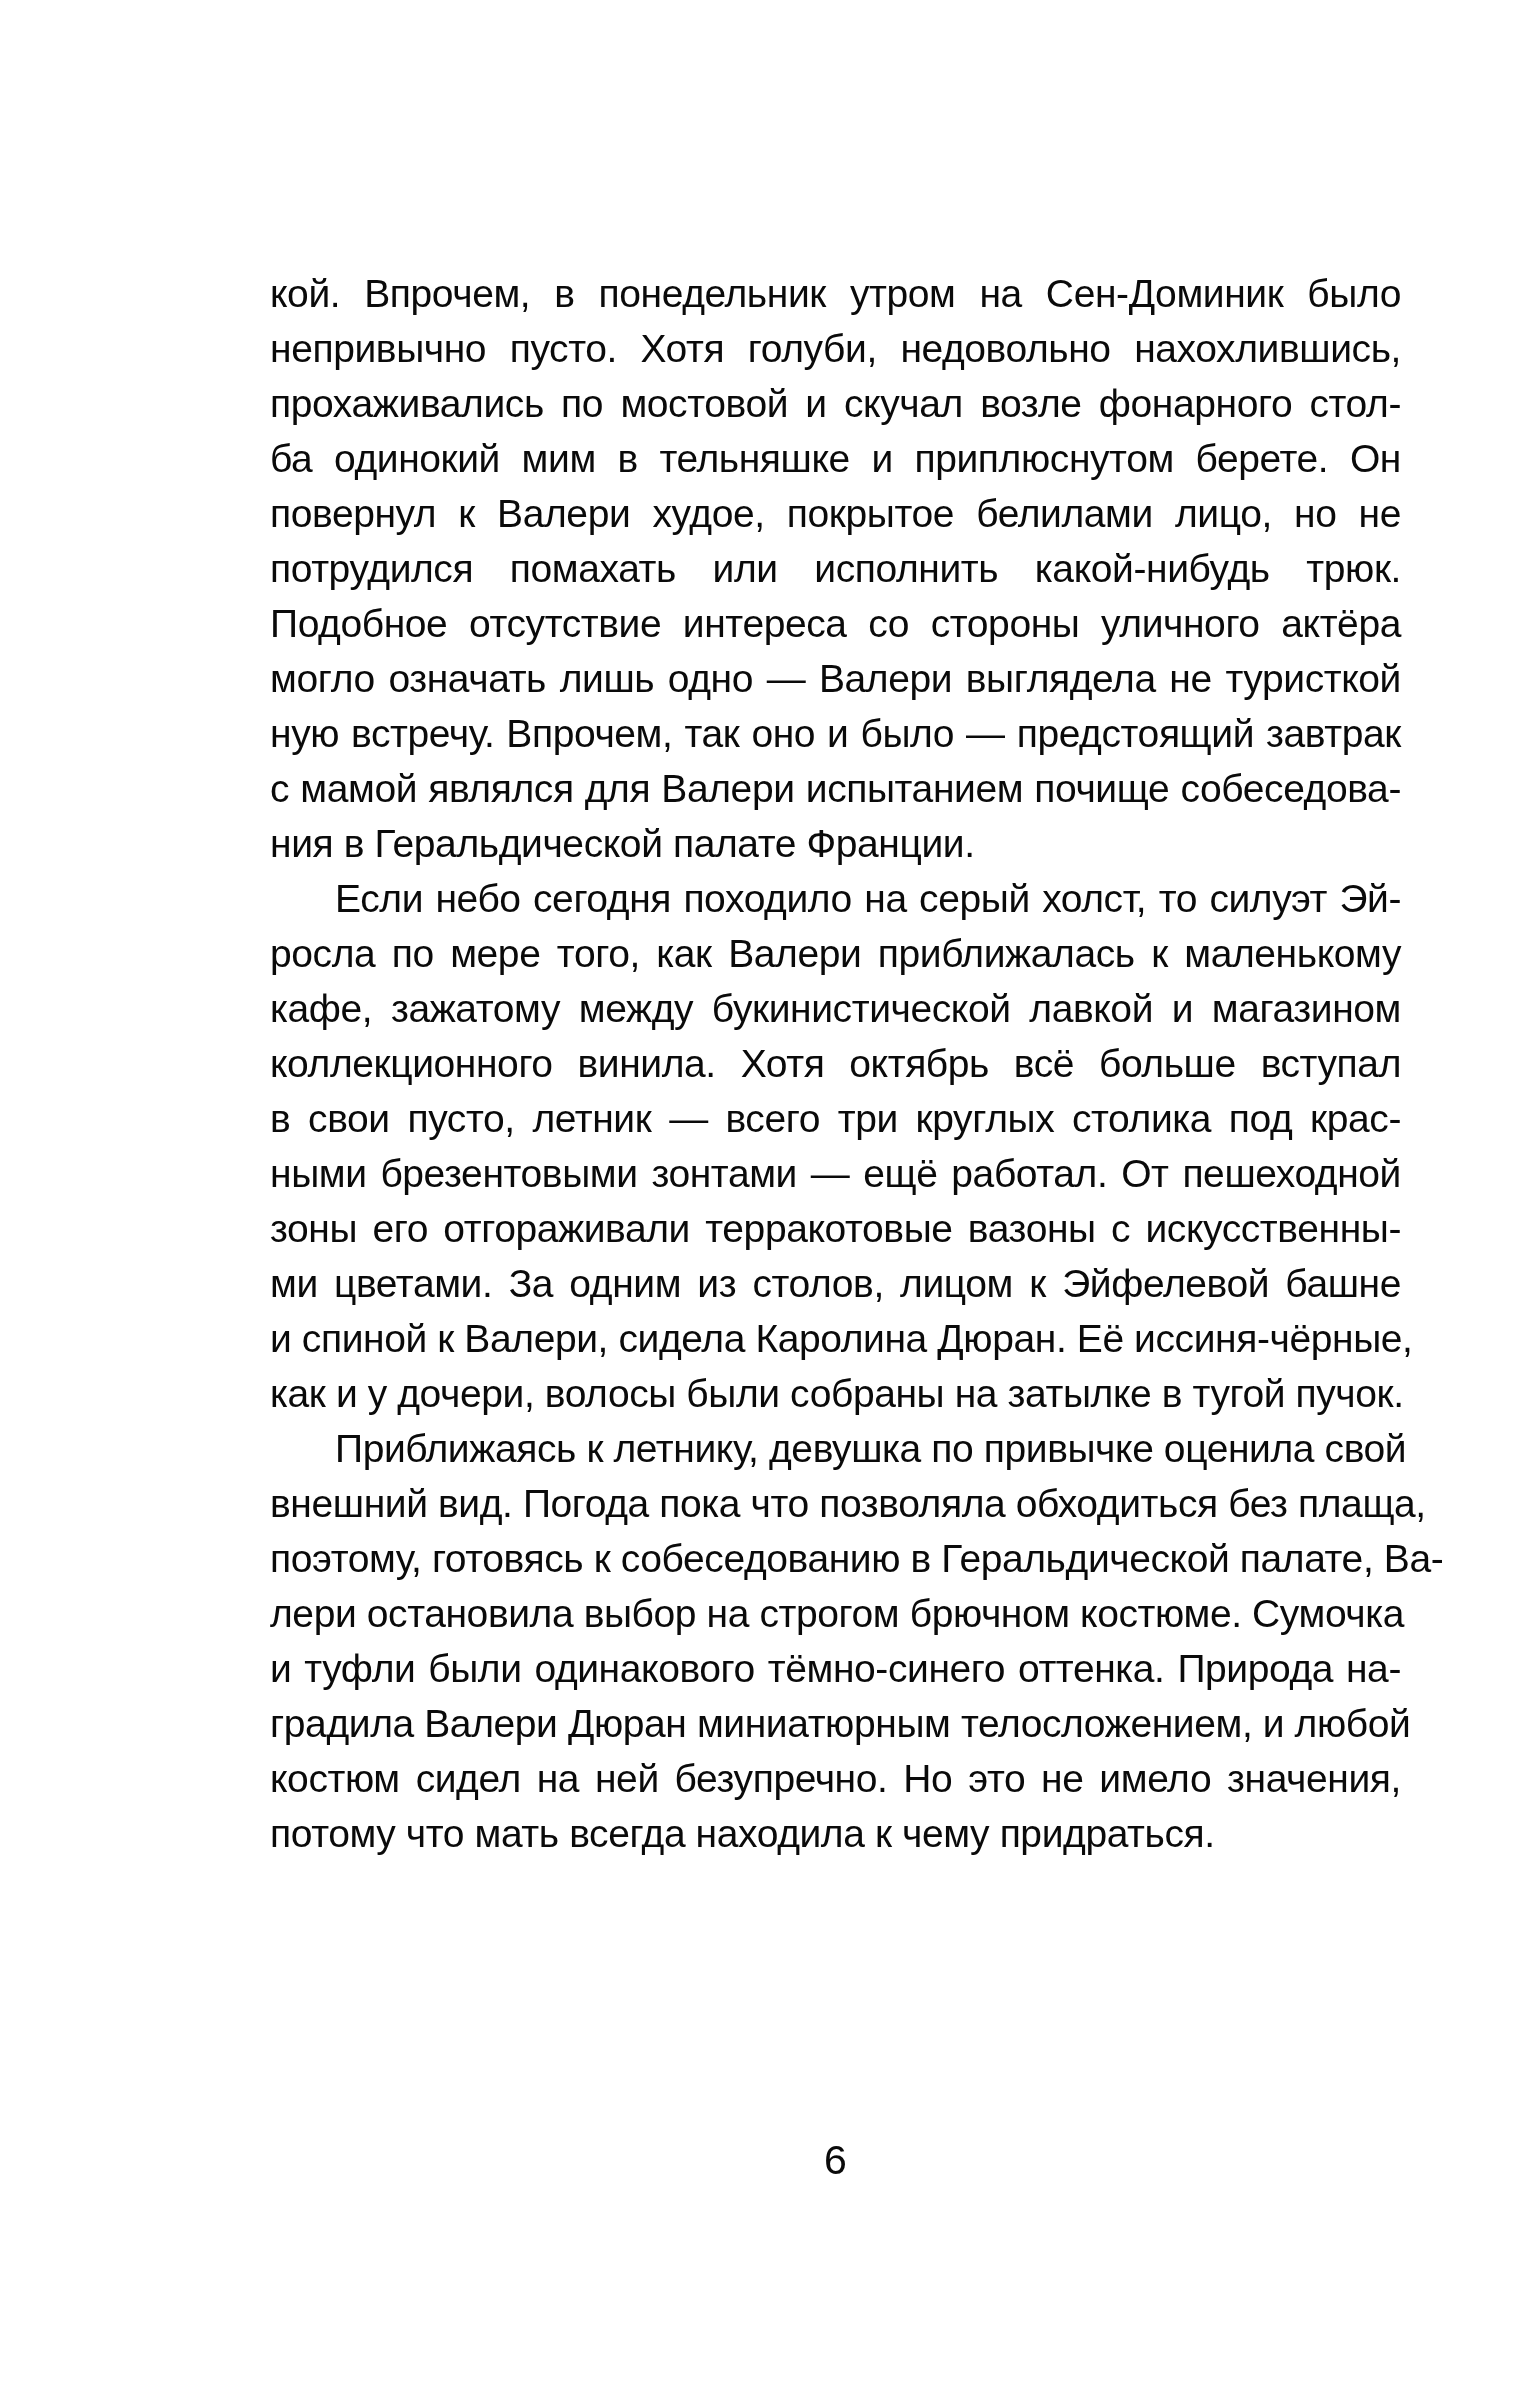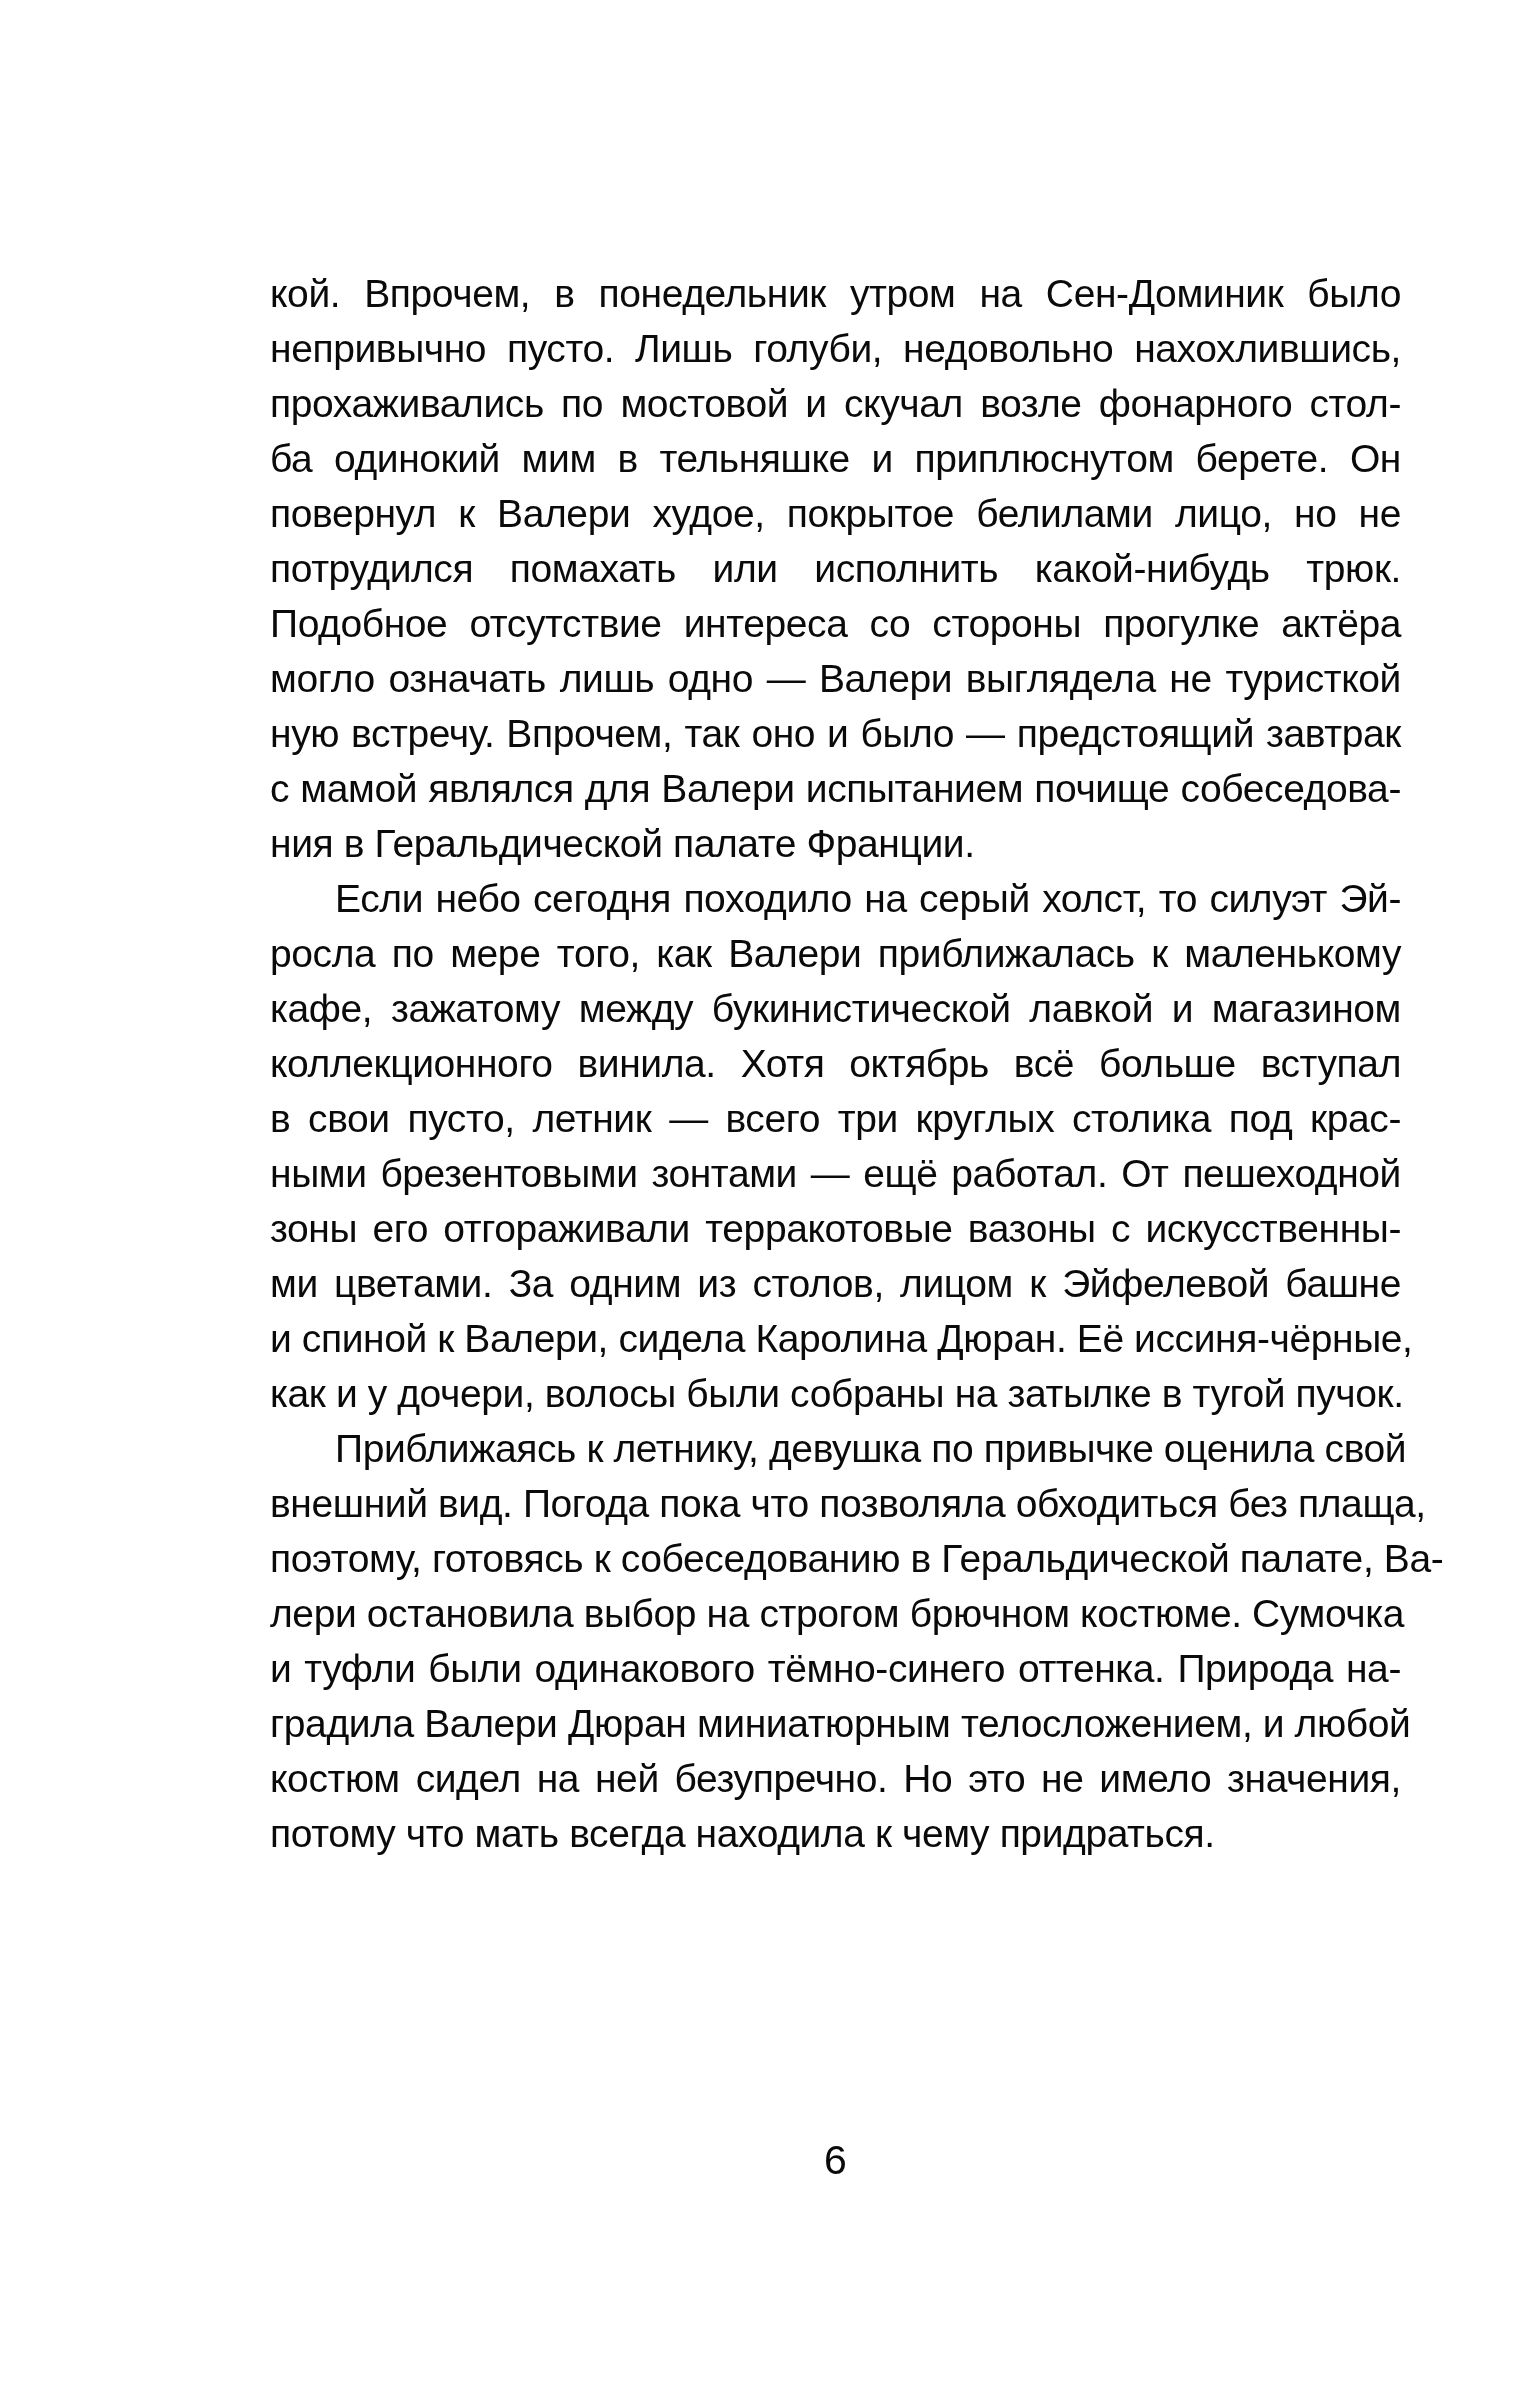--- a/index.html
+++ b/index.html
@@ -49,26 +49,26 @@
     letter-spacing: 0;
   }
 </style>
 </head>
 <body>
 
 <div class="page">
   <div class="text-block" id="text-block">
       <div class="para">
         <div class="line">кой. Впрочем, в понедельник утром на Сен-Доминик было</div>
-        <div class="line">непривычно пусто. Лишь голуби, недовольно нахохлившись,</div>
+        <div class="line">непривычно пусто. Хотя голуби, недовольно нахохлившись,</div>
         <div class="line">прохаживались по мостовой и скучал возле фонарного стол-</div>
         <div class="line">ба одинокий мим в тельняшке и приплюснутом берете. Он</div>
         <div class="line">повернул к Валери худое, покрытое белилами лицо, но не</div>
         <div class="line">потрудился помахать или исполнить какой-нибудь трюк.</div>
-        <div class="line">Подобное отсутствие интереса со стороны прогулке актёра</div>
+        <div class="line">Подобное отсутствие интереса со стороны уличного актёра</div>
         <div class="line">могло означать лишь одно — Валери выглядела не туристкой</div>
         <div class="line">ную встречу. Впрочем, так оно и было — предстоящий завтрак</div>
         <div class="line">с мамой являлся для Валери испытанием почище собеседова-</div>
         <div class="line last">ния в Геральдической палате Франции.</div>
       </div>
       <div class="para indent">
         <div class="line">Если небо сегодня походило на серый холст, то силуэт Эй-</div>
         <div class="line">росла по мере того, как Валери приближалась к маленькому</div>
         <div class="line">кафе, зажатому между букинистической лавкой и магазином</div>
         <div class="line">коллекционного винила. Хотя октябрь всё больше вступал</div>

